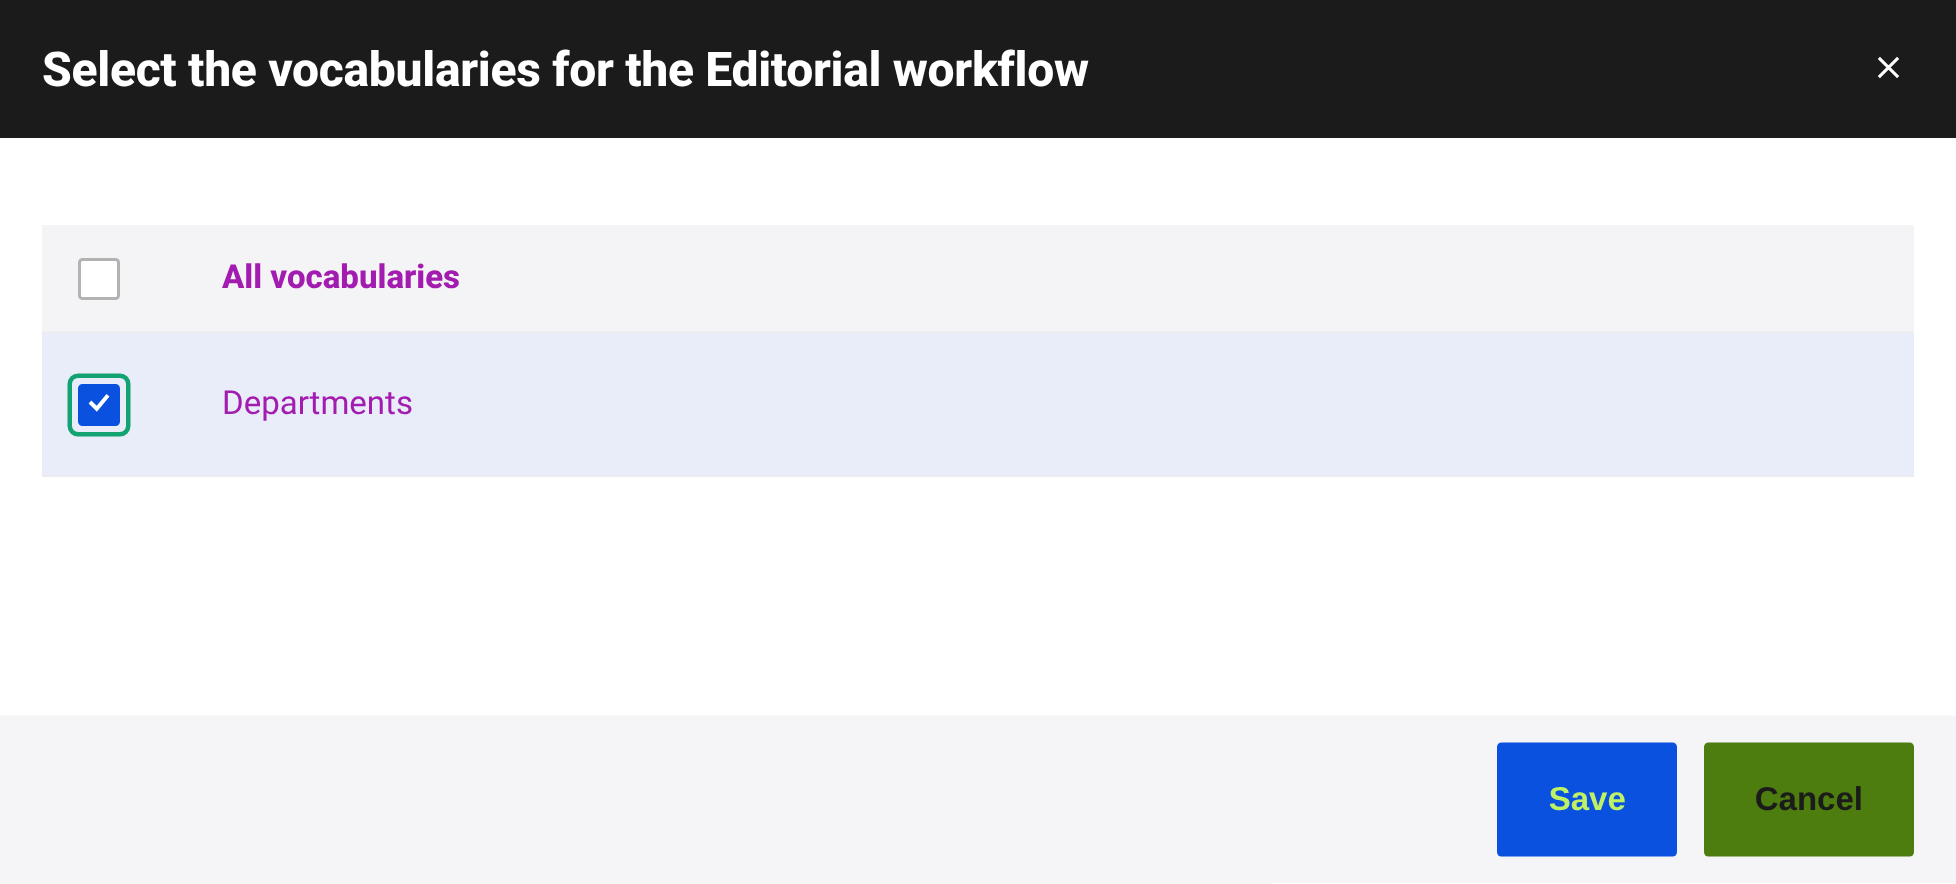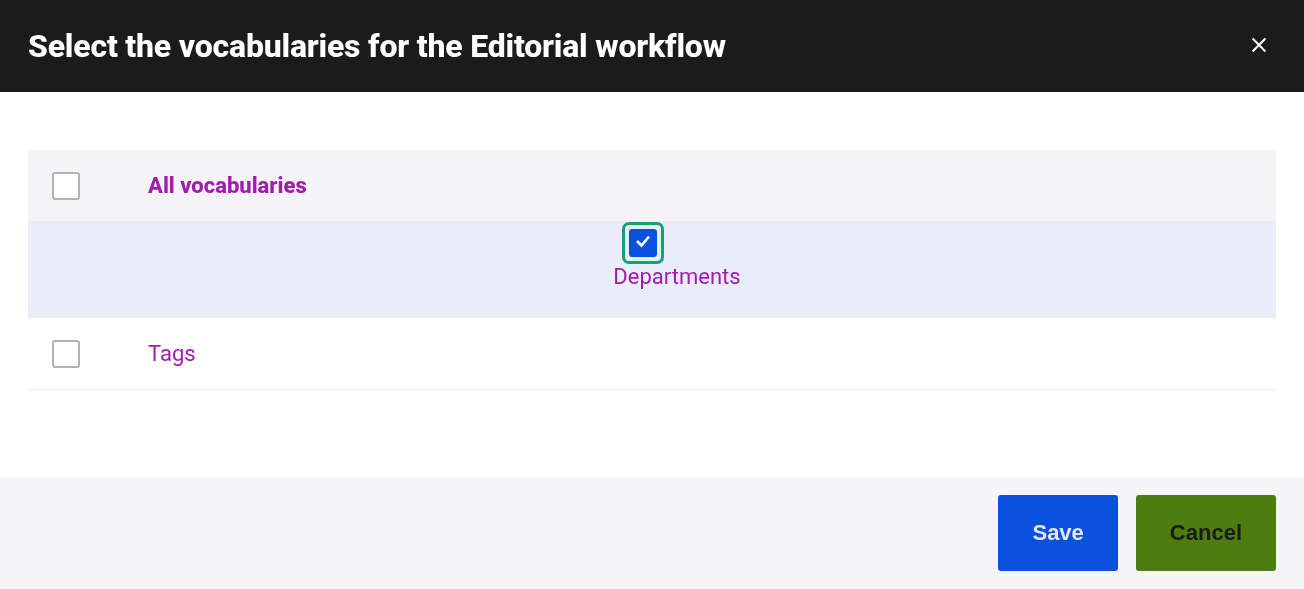--- a/index.html
+++ b/index.html
@@ -10,36 +10,36 @@
   .close-btn { background: transparent; border: none; color: #fff; cursor: pointer; padding: 6px; }
   .close-btn svg { width: 22px; height: 22px; stroke: #fff; stroke-width: 2.2; fill: none; }
 
   .modal-body { flex: 1; padding: 58px 28px 0 28px; width: 100%; }
 
   .row { display: flex; align-items: center; height: 72px; padding: 0 24px; border-bottom: 1px solid #ececec; }
   .row-header { background: #f4f4f7; }
   .row-focused { background: #e9ecf9; }
   .row .label-wrap { margin-left: 50px; font-size: 22px; color: #a21caf; }
   .row-header .label-wrap { font-weight: 800; }
-  .row-focused { height: 96px; flex-direction: column; }
+  .row-focused { height: 96px; }
 
   
   .cb { width: 28px; height: 28px; border: 2px solid #b2b2b2; border-radius: 3px; background: #fff; display: inline-flex; align-items: center; justify-content: center; cursor: pointer; flex-shrink: 0; }
   .cb.checked { background: #0a51e0; border-color: #0a51e0; }
   .cb.checked svg { width: 18px; height: 18px; stroke: #fff; stroke-width: 3.5; fill: none; }
   .cb-focusring { padding: 4px; border: 3px solid #13a373; border-radius: 7px; display: inline-flex; }
   .cb-focusring .cb { border-radius: 3px; }
   
   .row:not(.row-focused) .cb-col { margin-left: 0px; }
   .row .cb-col { width: 46px; display: flex; justify-content: flex-start; }
   .row-focused .cb-col { margin-left: -7px; width: 53px; }
 
   .modal-footer { background: #f5f5f8; height: 112px; display: flex; align-items: center; justify-content: flex-end; padding: 0 28px; gap: 18px; }
   .btn { height: 76px; font-size: 22px; font-weight: 700; border: none; border-radius: 3px; cursor: pointer; padding: 0 34px; }
-  .btn-primary { background: #0a51e0; color: #e5e5e5; margin-left: 17px; }
+  .btn-primary { background: #0a51e0; color: #bef264; margin-left: 17px; }
   .btn-secondary { background: #4d7c0f; color: #1b1b1b; }
 </style>
 </head>
 <body>
 
 <div class="modal">
 
   <div class="modal-header">
     <h1>Select the vocabularies for the Editorial workflow</h1>
     <button class="close-btn" aria-label="Close">
@@ -68,26 +68,20 @@
               <svg viewBox="0 0 24 24">
                   <path d="M4 12 L10 18 L20 6"></path>
                 </svg>
             </span>
           </span>
         </span>
       </span>
       <span class="label-wrap">Departments</span>
     </div>
 
-    <div class="row">
-      <span class="cb-col">
-        <span class="cb"></span>
-      </span>
-      <span class="label-wrap">Tags</span>
-    </div>
 
   </div>
 
   <div class="modal-footer">
     <button class="btn btn-primary">Save</button>
     <button class="btn btn-secondary">Cancel</button>
   </div>
 
 </div>
 

